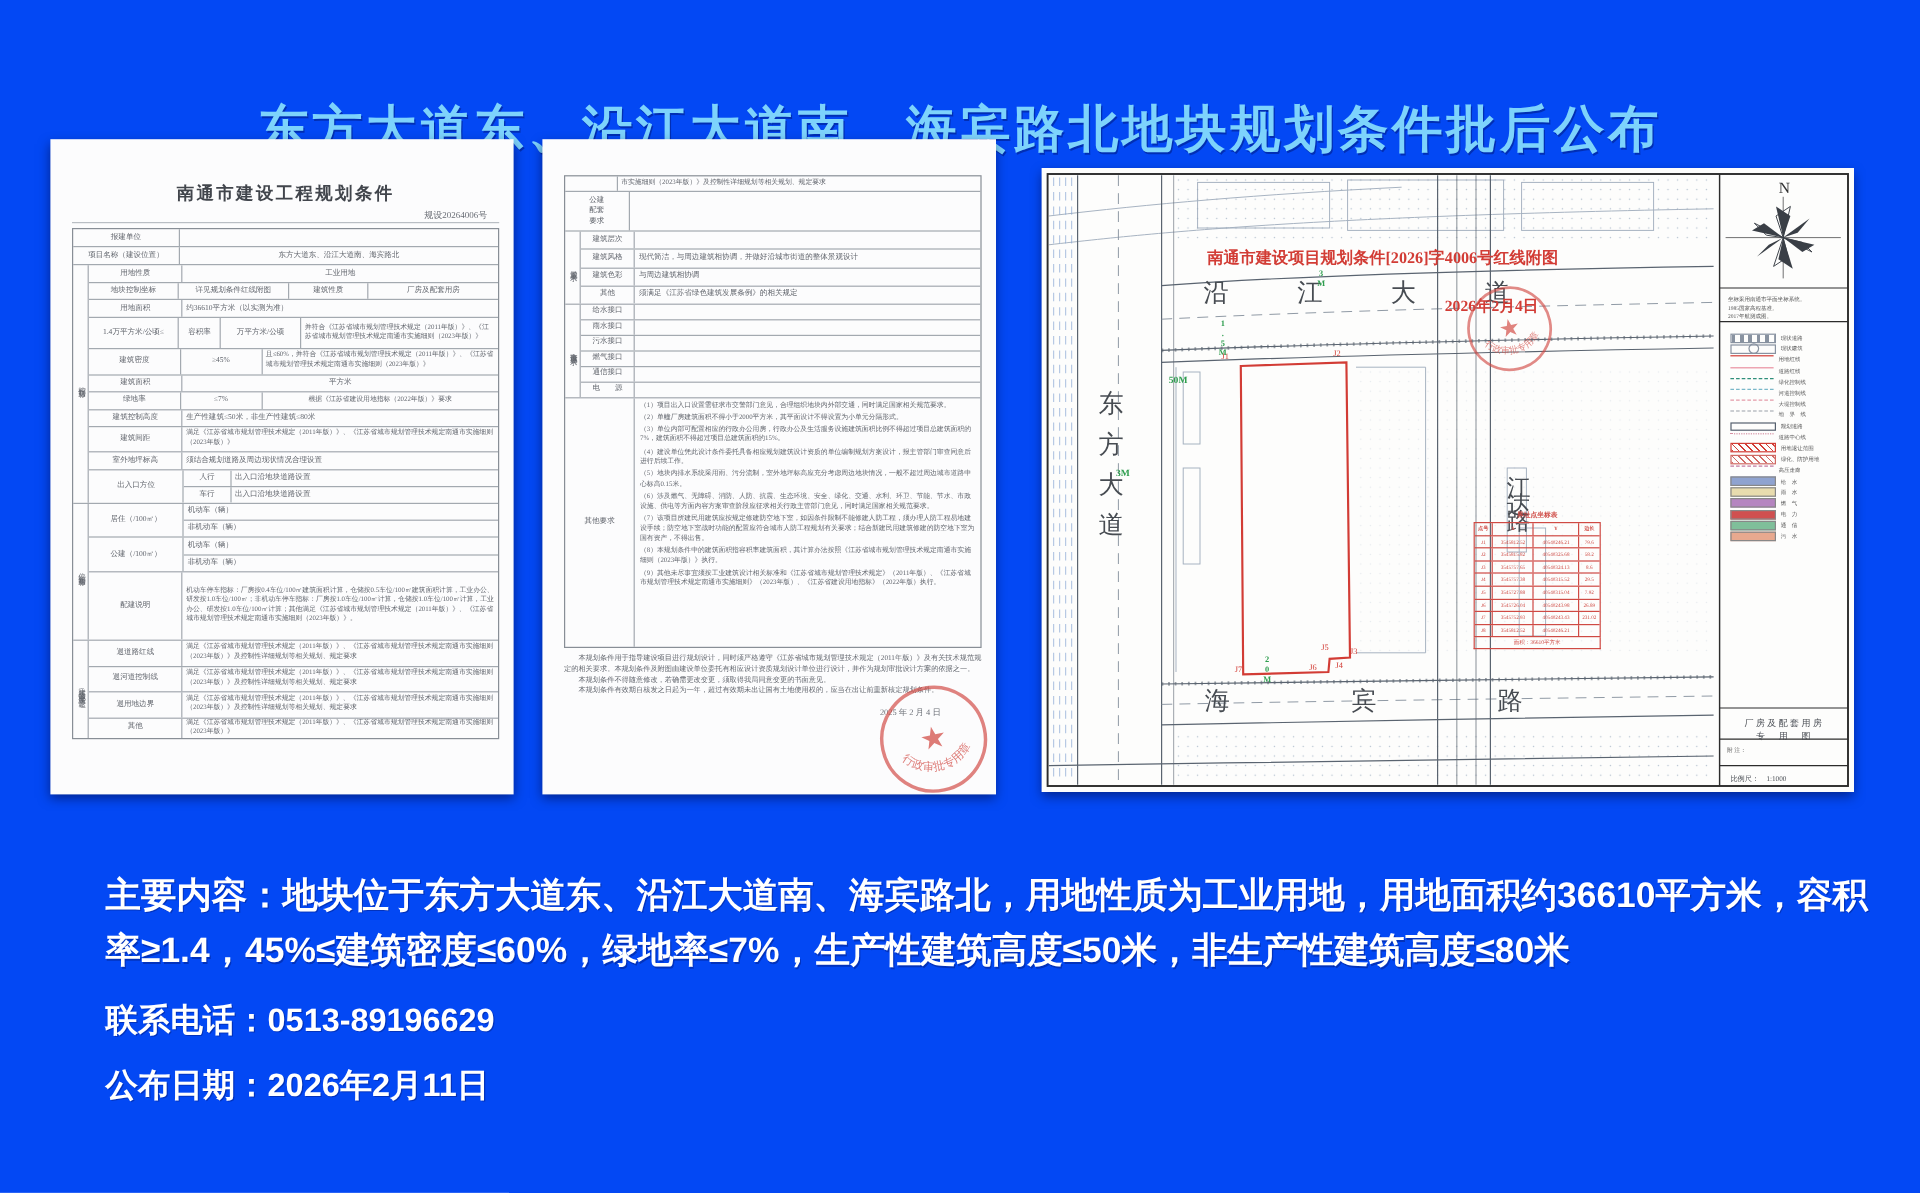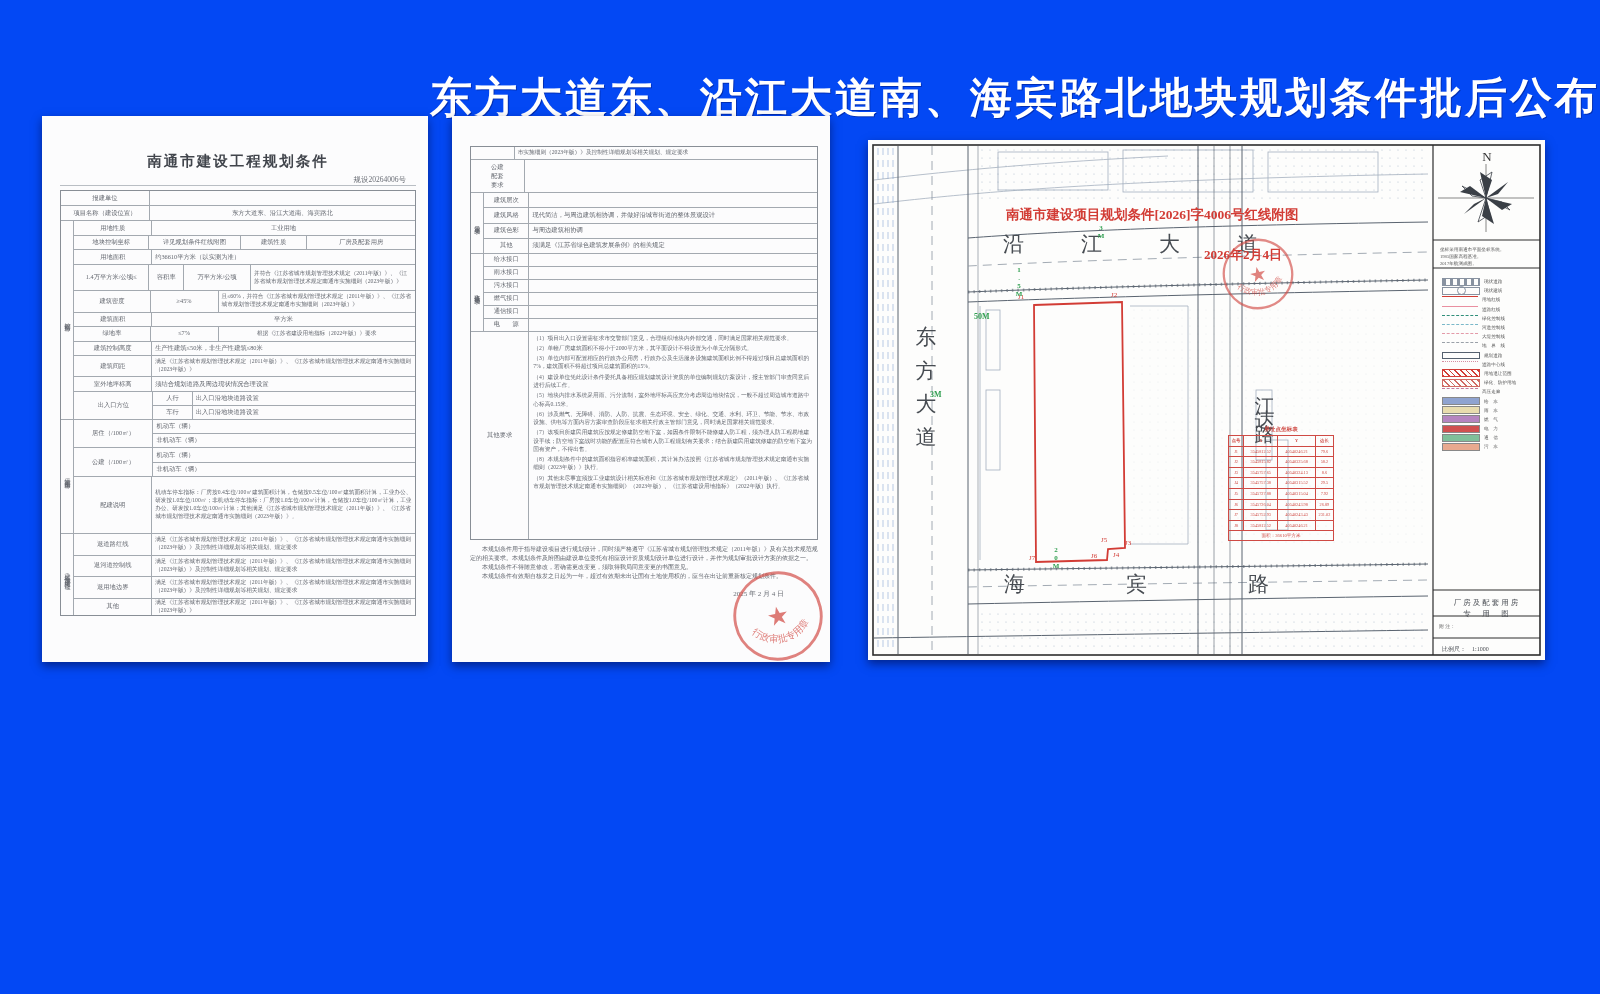--- a/index.html
+++ b/index.html
@@ -1,18 +1,18 @@
 <!DOCTYPE html>
 <html><head>
 <meta charset="utf-8">
 <style>
   html,body{margin:0;padding:0;}
   body{width:1600px;height:994px;overflow:hidden;font-family:"Liberation Sans",sans-serif;}
   .page{position:absolute;inset:0;width:1600px;height:994px;background:#0348f4;overflow:hidden;}
-  .page-title{position:absolute;top:42px;left:0;width:100%;text-align:right;color:#ffffff;
+  .page-title{position:absolute;top:52px;left:0;width:100%;text-align:center;color:#7dd3fc;
     font-size:42px;font-weight:700;letter-spacing:3px;text-shadow:1px 1px 0 rgba(0,0,60,.35);}
   
   .paper{position:absolute;background:#fcfcfd;box-shadow:0 4px 9px rgba(0,0,40,.5);color:#5d6169;
     font-family:"Liberation Serif",serif;}
   #doc1{left:42px;top:116px;width:386px;height:546px;}
   #doc2{left:452px;top:116px;width:378px;height:546px;}
   #map-paper{left:868px;top:140px;width:677px;height:520px;background:#fdfdfc;}
   .doc-inner{position:absolute;inset:0;padding:26px 12px 10px 18px;box-sizing:border-box;}
   .doc-title{text-align:center;font-size:14.5px;font-weight:700;color:#41454c;letter-spacing:2px;margin:10px 0 4px;}
   .doc-ref{text-align:right;font-size:7.5px;color:#6a6e76;padding-right:10px;margin-bottom:4px;
@@ -596,14 +596,19 @@
         </div>
         <div class="side-block block-note">
           <p style="font-size:5px;">附 注：</p>
           <span id="note-lines"></span>
         </div>
         <div class="side-block block-scale">比例尺：　1:1000</div>
       </div>
     </div>
   </div>
 
+  <div class="summary">
+    <p class="main">主要内容：地块位于东方大道东、沿江大道南、海宾路北，用地性质为工业用地，用地面积约36610平方米，容积率≥1.4，45%≤建筑密度≤60%，绿地率≤7%，生产性建筑高度≤50米，非生产性建筑高度≤80米</p>
+    <p class="sub">联系电话：0513-89196629</p>
+    <p class="sub">公布日期：2026年2月11日</p>
+  </div>
 
 </div>
 
 </body></html>

